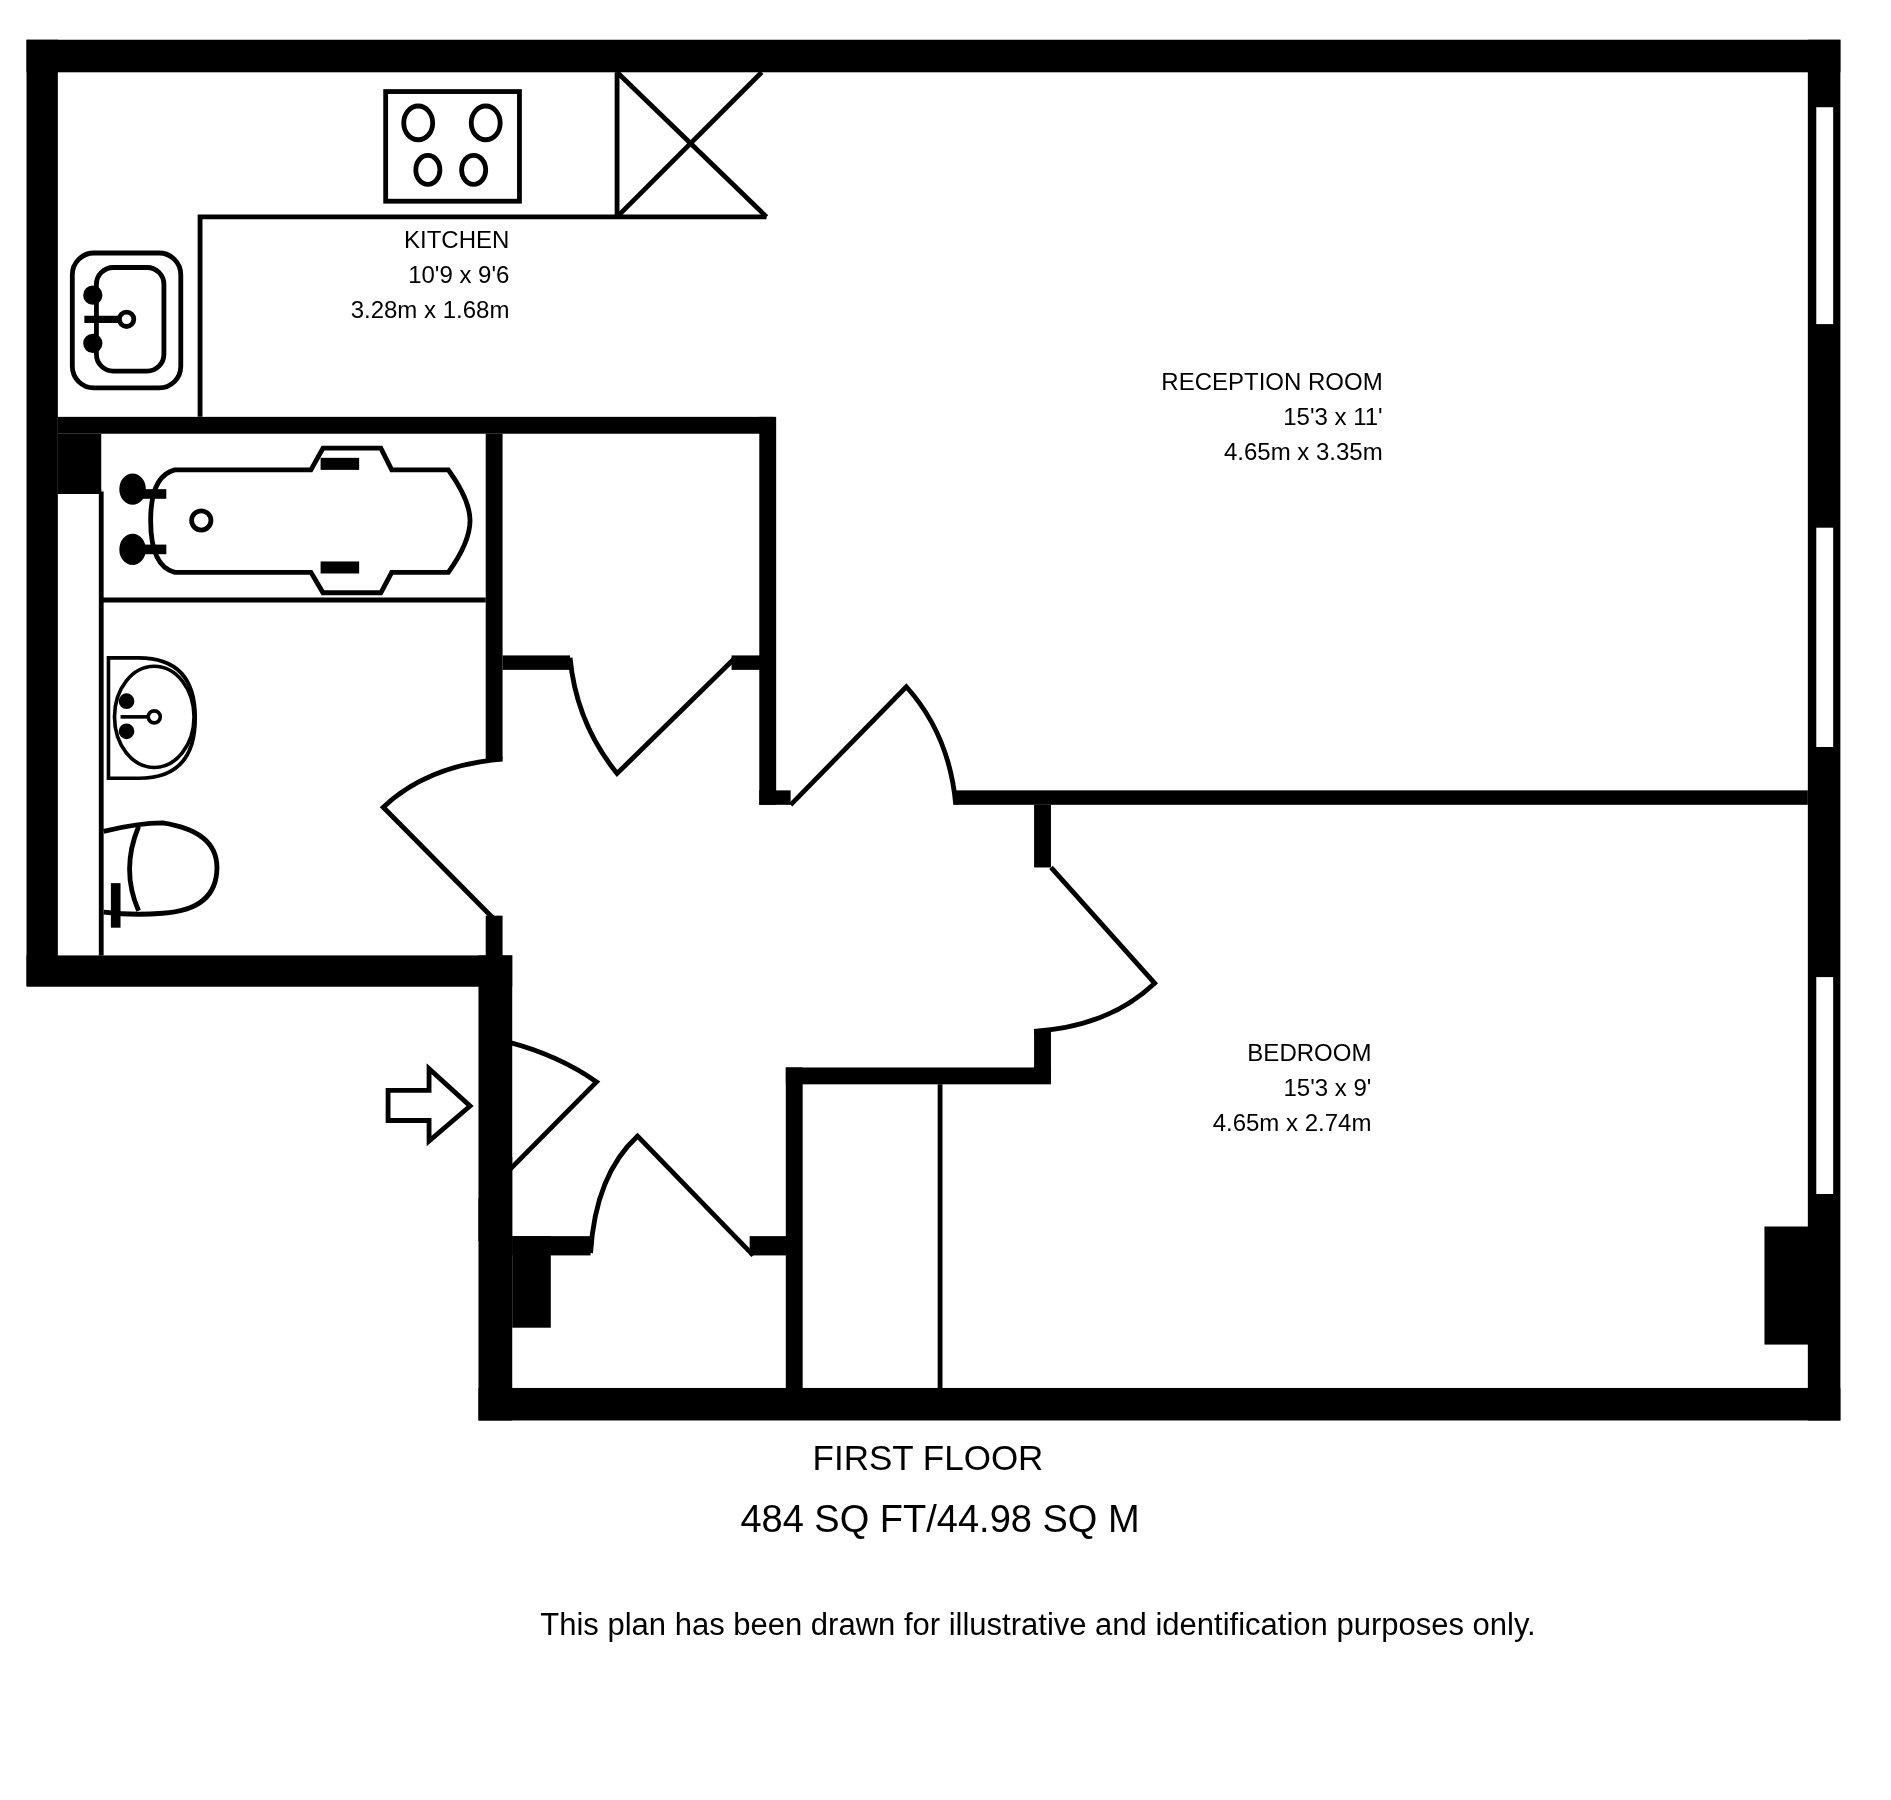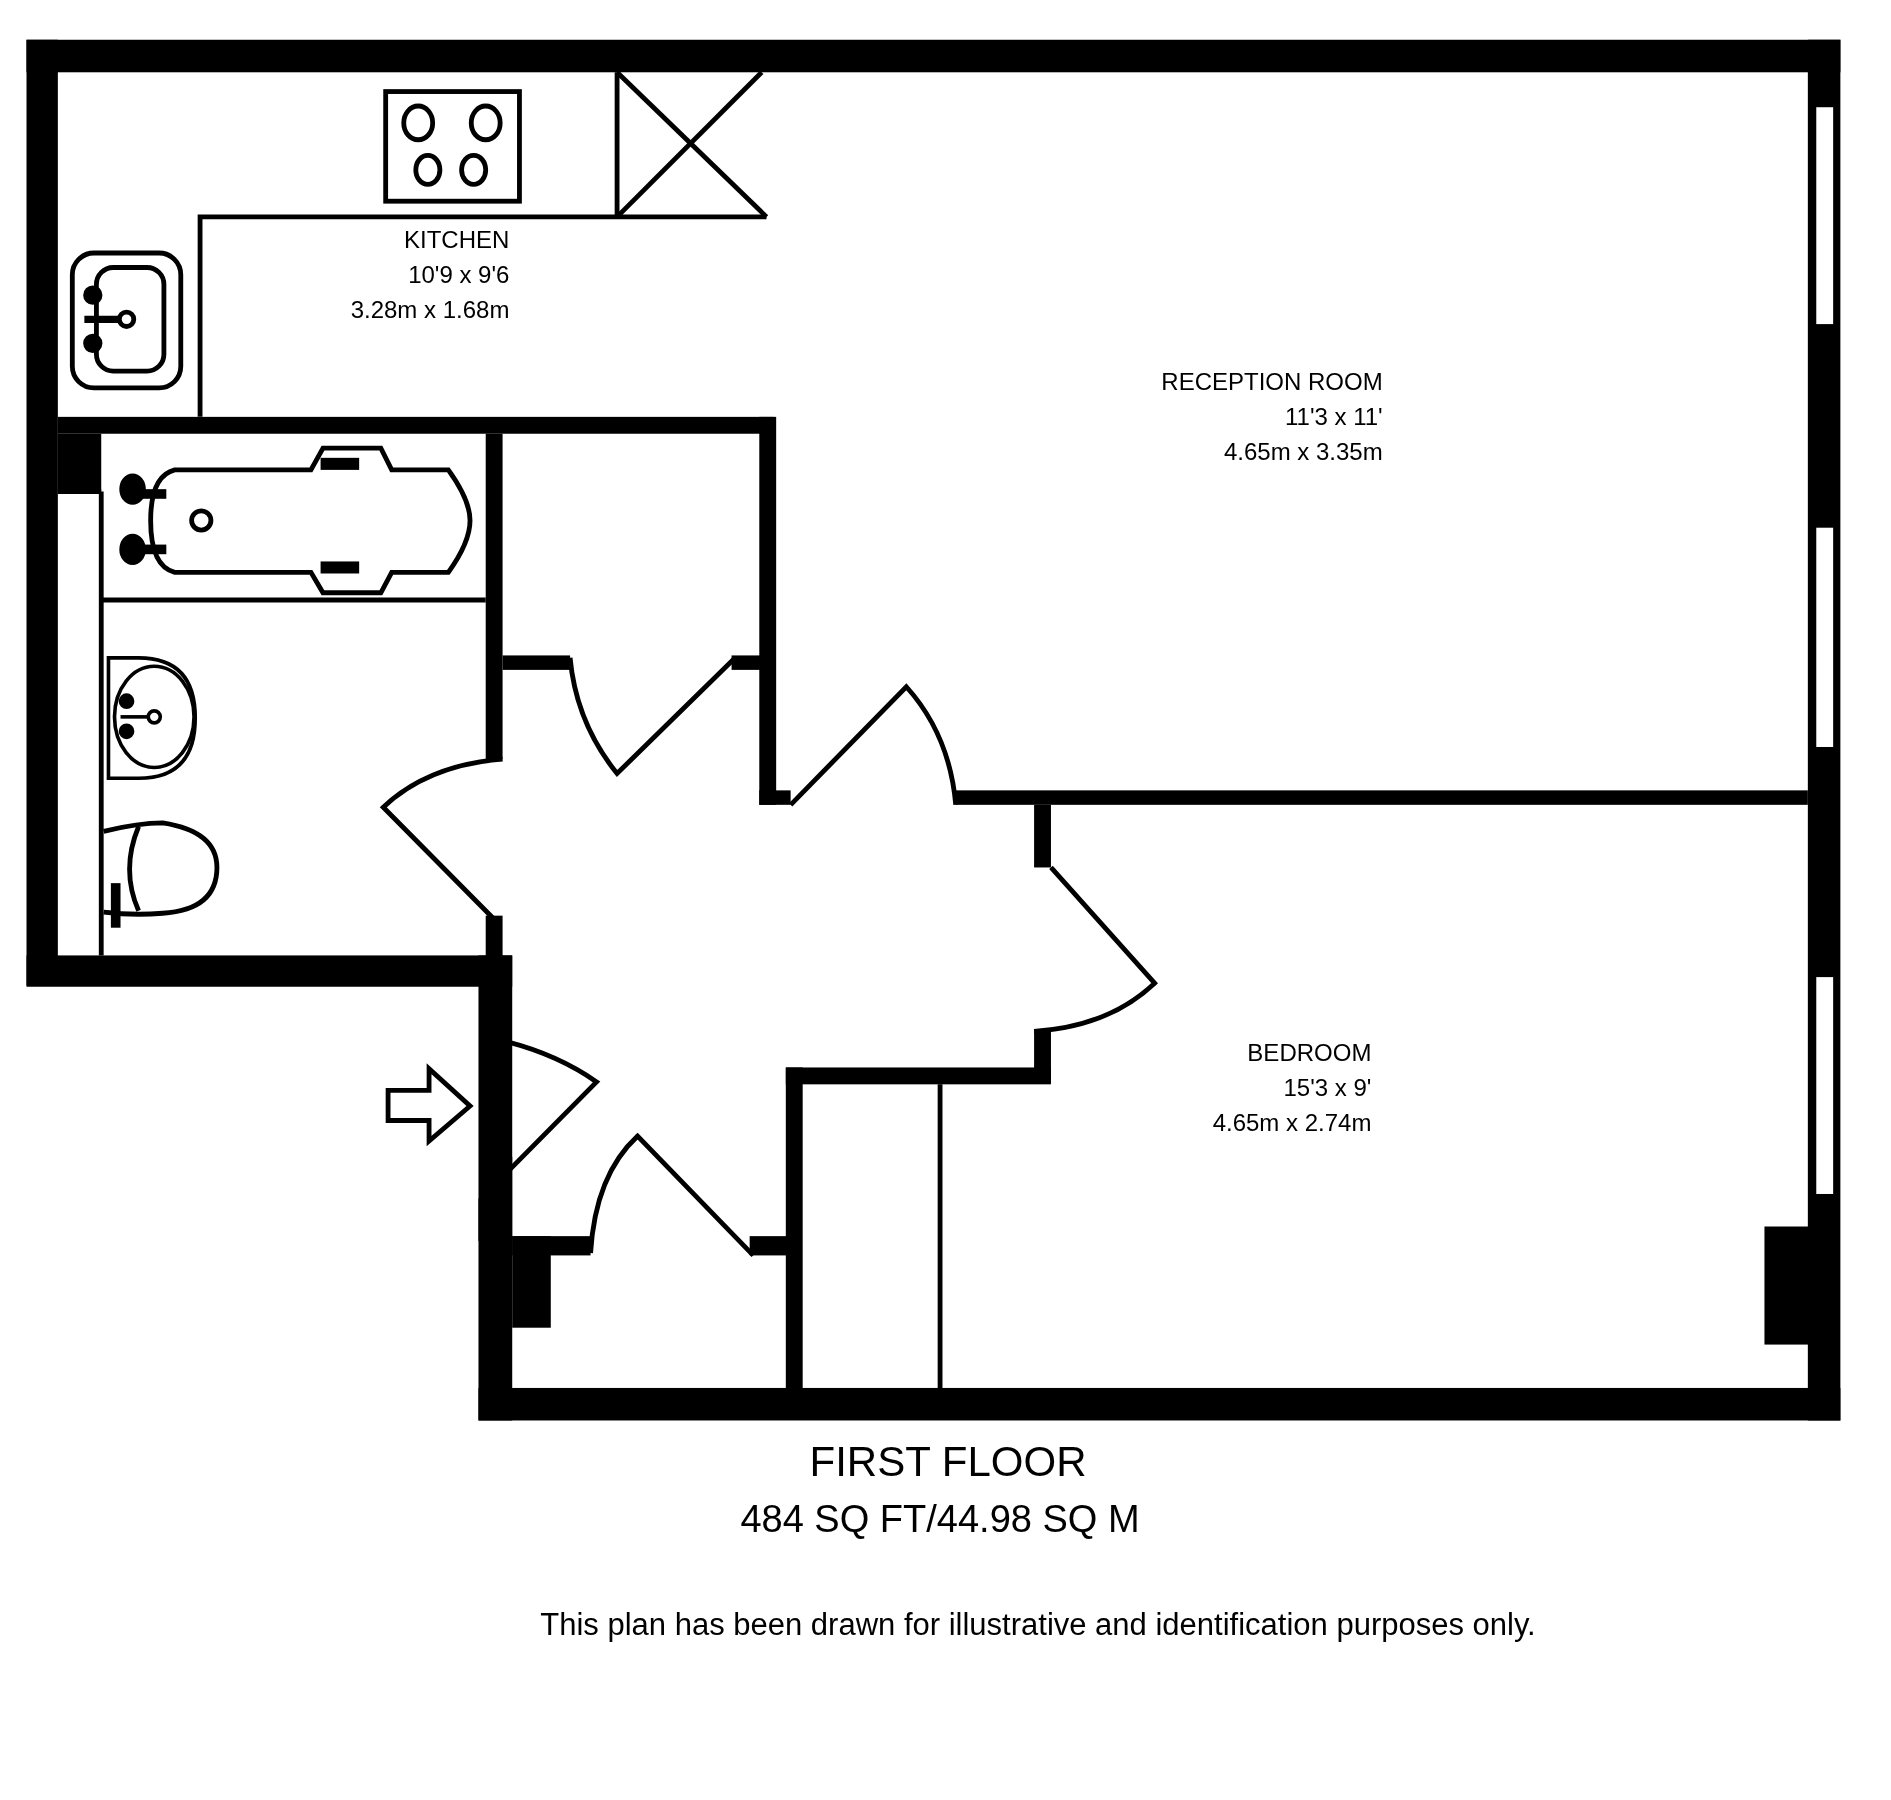--- a/index.html
+++ b/index.html
@@ -2,21 +2,21 @@
 <html><head>
 <meta charset="utf-8">
 <style>
   html, body { margin: 0; padding: 0; background: #ffffff; }
   body { width: 1891px; height: 1800px; position: relative; overflow: hidden;
          font-family: "Liberation Sans", sans-serif; color: #000; }
   svg.plan { position: absolute; left: 0; top: 0; width: 1891px; height: 1800px; }
   .room-label { position: absolute; text-align: right; font-size: 24px; line-height: 35px;
                 transform: translateX(-50%); white-space: nowrap; }
   .floor-title { position: absolute; left: 928px; top: 1438px; transform: translateX(-50%);
-                 font-size: 42px; white-space: nowrap; margin-left: 20px; }
+                 font-size: 35px; white-space: nowrap; }
   .floor-area { position: absolute; left: 940px; top: 1498px; transform: translateX(-50%);
                 font-size: 38px; white-space: nowrap; }
   .disclaimer { position: absolute; left: 1038px; top: 1607px; transform: translateX(-50%);
                 font-size: 31px; white-space: nowrap; }
 </style>
 </head>
 <body>
 
 <svg class="plan" viewBox="0 0 1569 1494" preserveAspectRatio="none" xmlns="http://www.w3.org/2000/svg">
   <g fill="#000" stroke="none">
@@ -150,21 +150,21 @@
 </svg>
 
 <div class="room-label" style="left:430px; top:222px;">
   <div>KITCHEN</div>
   <div>10'9 x 9'6</div>
   <div>3.28m x 1.68m</div>
 </div>
 
 <div class="room-label" style="left:1272px; top:364px;">
   <div>RECEPTION ROOM</div>
-  <div>11'3 x 11'</div>
+  <div>15'3 x 11'</div>
   <div>4.65m x 3.35m</div>
 </div>
 
 <div class="room-label" style="left:1292px; top:1035px;">
   <div>BEDROOM</div>
   <div>15'3 x 9'</div>
   <div>4.65m x 2.74m</div>
 </div>
 
 <div class="floor-title">FIRST FLOOR</div>

